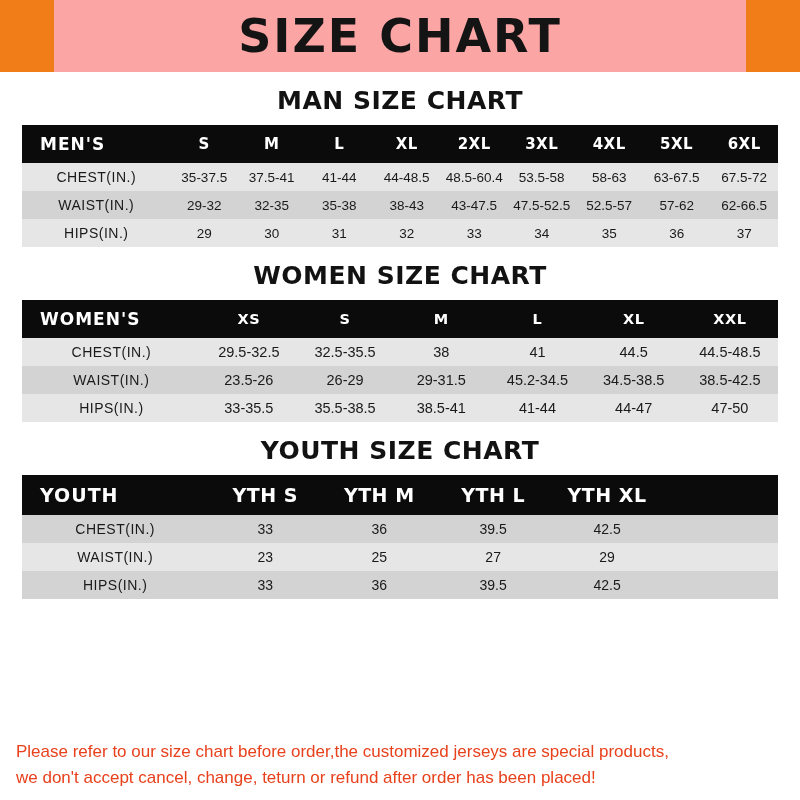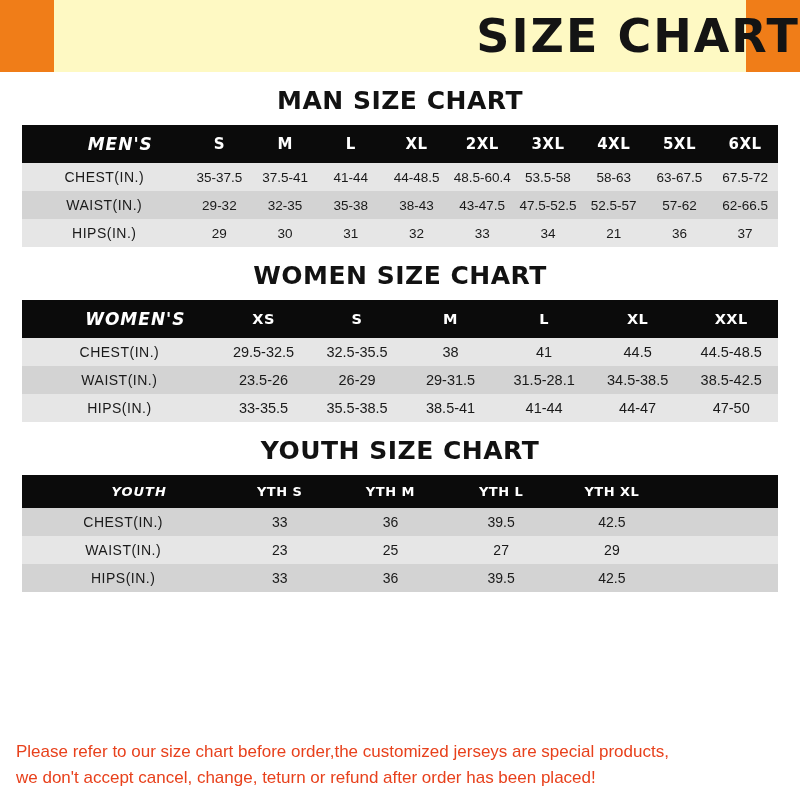--- a/index.html
+++ b/index.html
@@ -19,24 +19,24 @@
     height: 800px;
     background: #ffffff;
     box-sizing: border-box;
     display: flex;
     flex-direction: column;
   }
   
   .banner {
     position: relative;
     height: 72px;
-    background: #fef9c3;
+    background: #fca5a5;
     display: flex;
     align-items: center;
-    justify-content: flex-end;
+    justify-content: center;
   }
   .banner-left, .banner-right {
     position: absolute;
     top: 0;
     height: 72px;
     width: 54px;
     background: #f07d18;
   }
   .banner-left { left: 0; }
   .banner-right { right: 0; }
@@ -84,41 +84,40 @@
   table.chart thead th {
     background: #0b0b0b;
     color: #ffffff;
     font-size: 15px;
     font-weight: bold;
     padding: 9px 2px;
     font-family: "DejaVu Sans", sans-serif;
     letter-spacing: 0.5px;
   }
   table.chart thead th.rowlabel {
-    text-align: center;
-    padding-left: 34px;
+    text-align: left;
+    padding-left: 18px;
     font-size: 17px;
     letter-spacing: 1px;
-    font-style: italic;
   }
   table.chart tbody tr.odd td {
     background: #e6e6e6;
   }
   table.chart tbody tr.even td {
     background: #d3d3d3;
   }
   table.chart tbody td.rowlabel {
     font-weight: normal;
     letter-spacing: 0.5px;
     font-size: 14px;
   }
   
   .women table.chart thead th.rowlabel { font-size: 17px; }
   .women table.chart td, .women table.chart th { font-size: 14.5px; }
-  .youth table.chart thead th { font-size: 13px; margin-top: 28px; }
+  .youth table.chart thead th { font-size: 19px; margin-top: 28px; }
   .youth table.chart td { font-size: 14px; }
   
   .notice {
     padding: 12px 0 10px 16px;
     color: #e8411c;
     font-size: 17px;
     line-height: 1.5;
     font-family: "Liberation Sans", sans-serif;
     text-align: left;
   }
@@ -180,21 +179,21 @@
             <td>62-66.5</td>
           </tr>
           <tr class="odd">
             <td class="rowlabel">HIPS(IN.)</td>
             <td>29</td>
             <td>30</td>
             <td>31</td>
             <td>32</td>
             <td>33</td>
             <td>34</td>
-            <td>21</td>
+            <td>35</td>
             <td>36</td>
             <td>37</td>
           </tr>
         </tbody>
       </table>
     </div>
 
     <div class="section women">
       <div class="section-title">WOMEN SIZE CHART</div>
       <table class="chart">
@@ -217,21 +216,21 @@
             <td>38</td>
             <td>41</td>
             <td>44.5</td>
             <td>44.5-48.5</td>
           </tr>
           <tr class="even">
             <td class="rowlabel">WAIST(IN.)</td>
             <td>23.5-26</td>
             <td>26-29</td>
             <td>29-31.5</td>
-            <td>31.5-28.1</td>
+            <td>45.2-34.5</td>
             <td>34.5-38.5</td>
             <td>38.5-42.5</td>
           </tr>
           <tr class="odd">
             <td class="rowlabel">HIPS(IN.)</td>
             <td>33-35.5</td>
             <td>35.5-38.5</td>
             <td>38.5-41</td>
             <td>41-44</td>
             <td>44-47</td>

